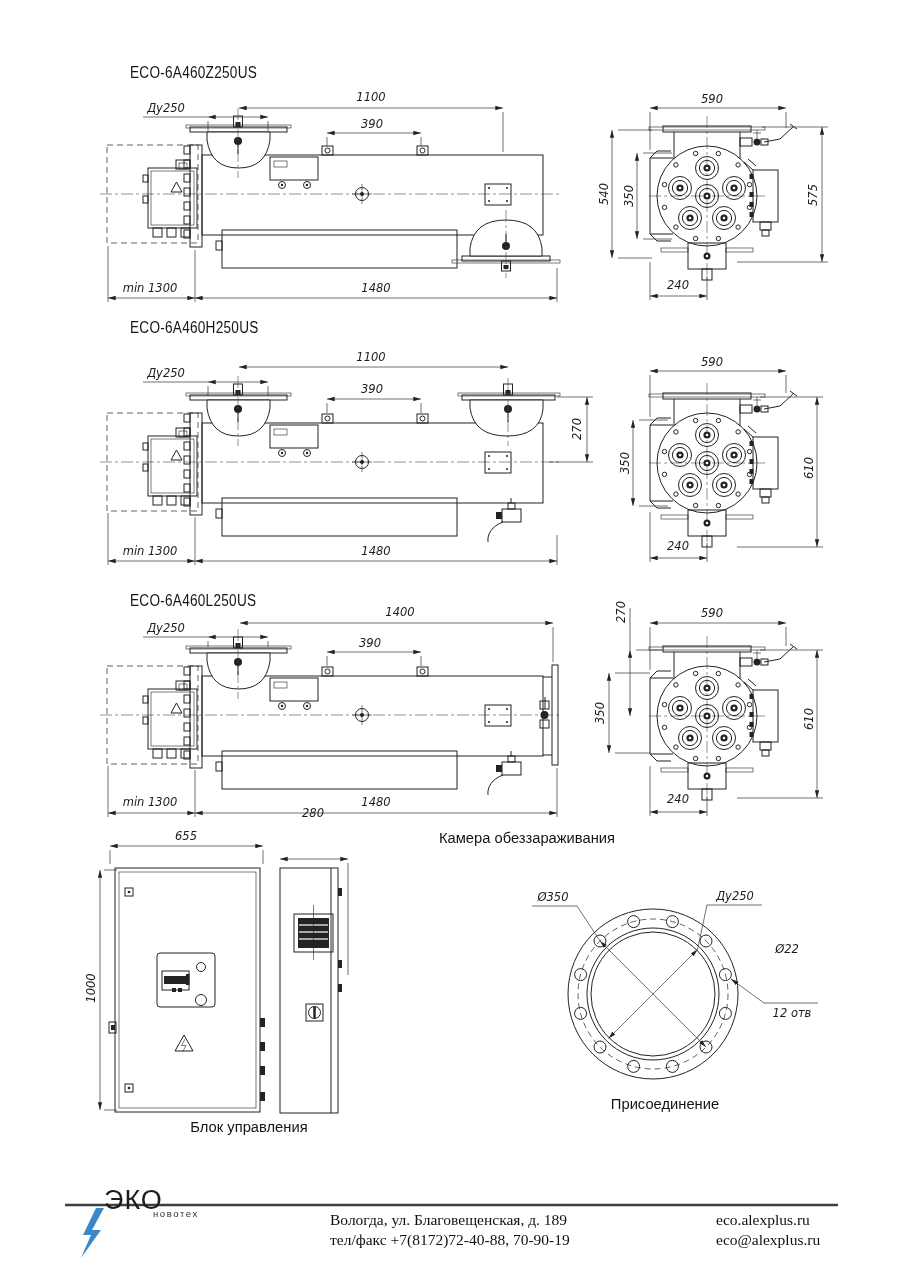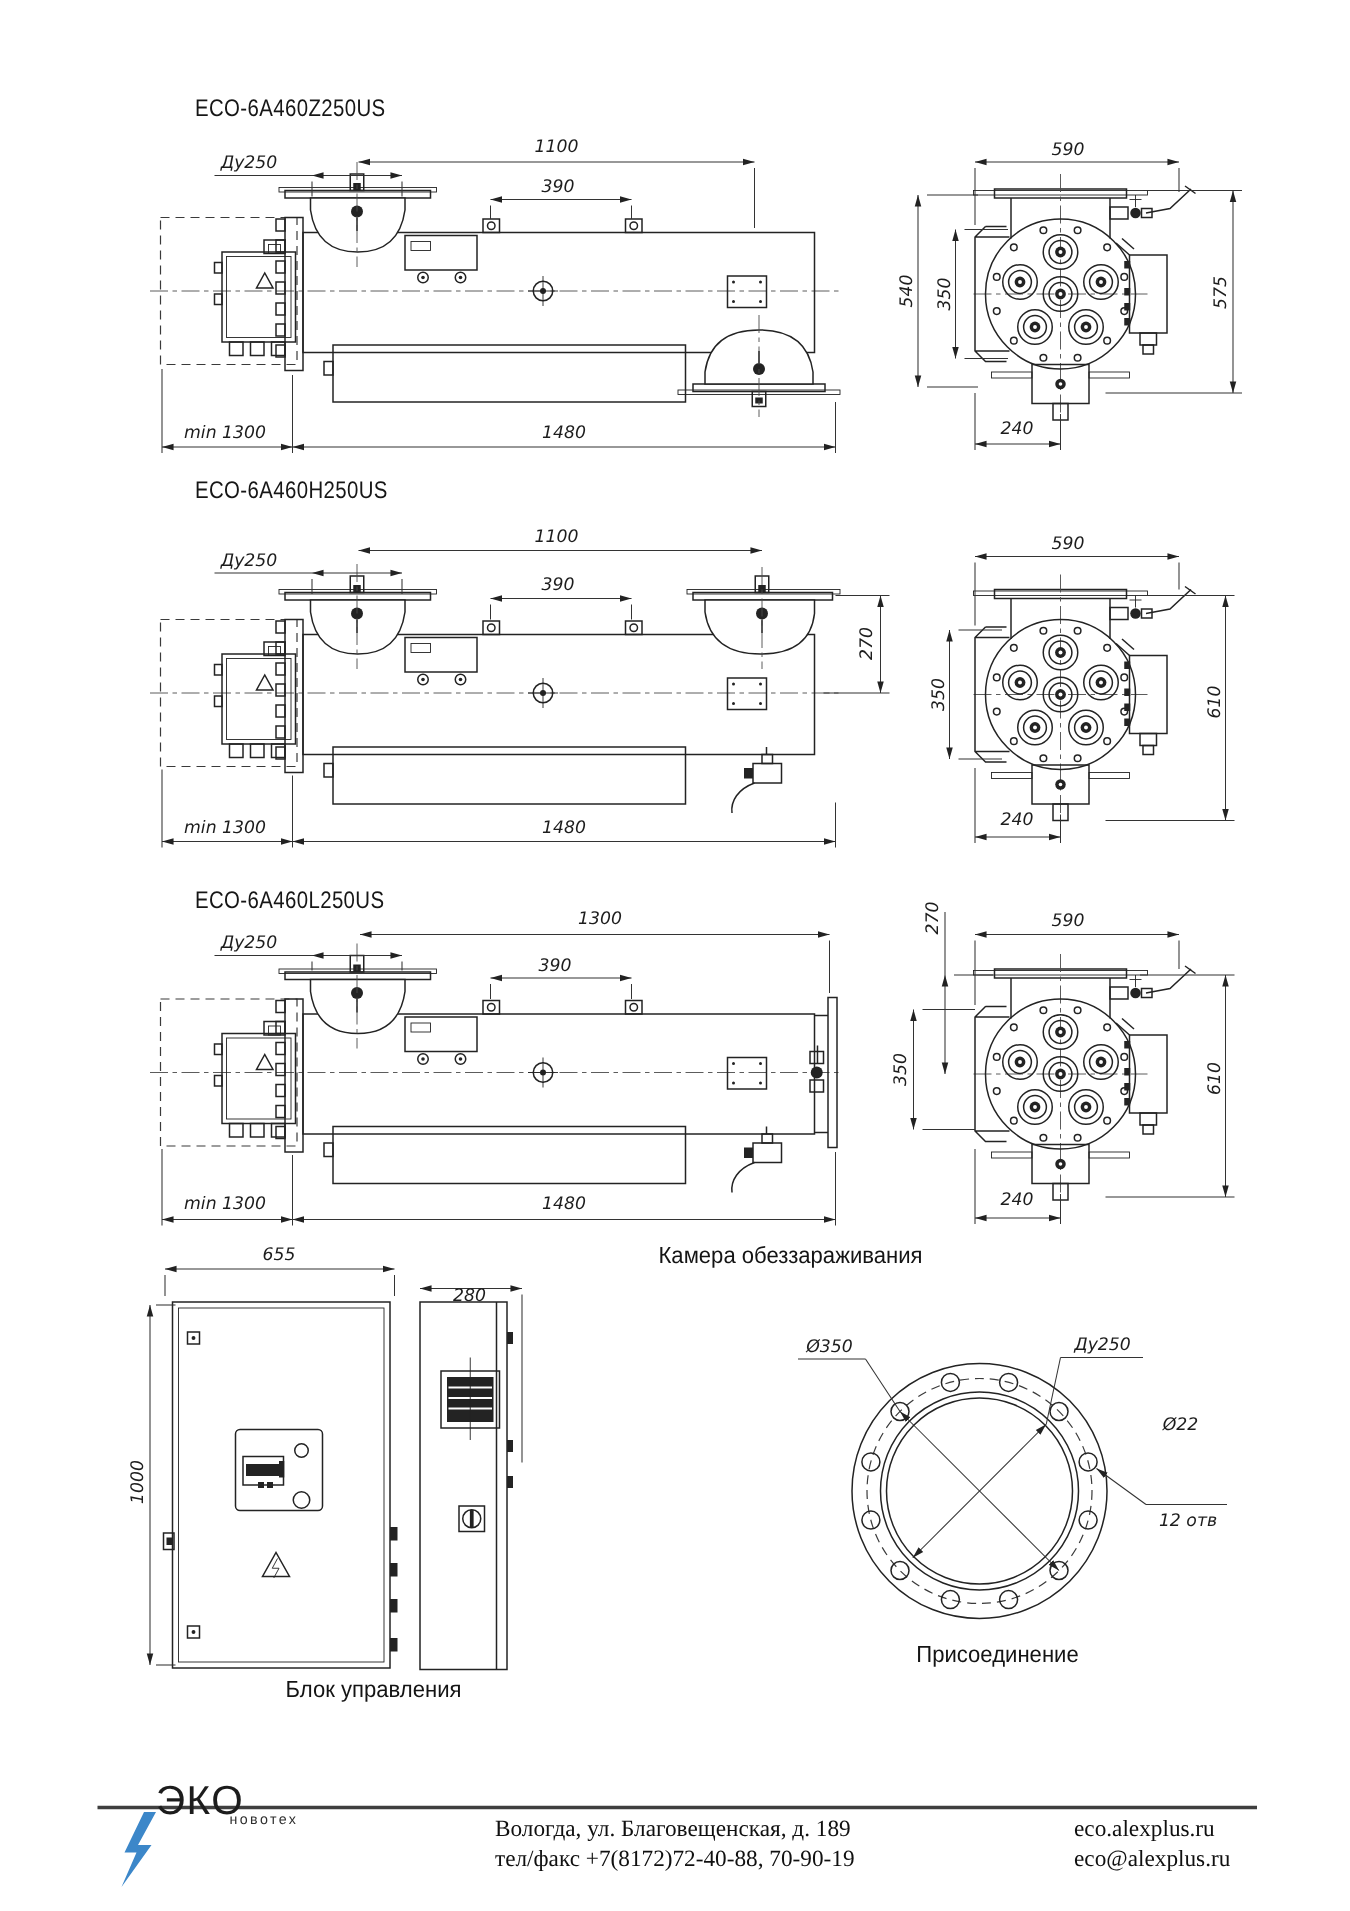--- a/index.html
+++ b/index.html
@@ -388,36 +388,36 @@
   <div class="t tr" style="left:577px;top:429px">270</div>
   <div class="t" style="left:150px;top:551px">min 1300</div>
   <div class="t" style="left:376px;top:551px">1480</div>
   <div class="t" style="left:712px;top:362px">590</div>
   <div class="t tr" style="left:625px;top:463px">350</div>
   <div class="t tr" style="left:809px;top:468px">610</div>
   <div class="t" style="left:678px;top:546px">240</div>
 
   <div class="title" style="left:130px;top:592px">ECO-6A460L250US</div>
   <div class="t" style="left:166px;top:628px">Ду250</div>
-  <div class="t" style="left:400px;top:612px">1300</div>
+  <div class="t" style="left:400px;top:612px">1400</div>
   <div class="t" style="left:370px;top:643px">390</div>
   <div class="t tr" style="left:621px;top:612px">270</div>
   <div class="t" style="left:150px;top:802px">min 1300</div>
   <div class="t" style="left:376px;top:802px">1480</div>
   <div class="t" style="left:712px;top:613px">590</div>
   <div class="t tr" style="left:600px;top:713px">350</div>
   <div class="t tr" style="left:809px;top:719px">610</div>
   <div class="t" style="left:678px;top:799px">240</div>
 
   <div class="cap" style="left:527px;top:838px">Камера обеззараживания</div>
   <div class="cap" style="left:249px;top:1127px">Блок управления</div>
   <div class="cap" style="left:665px;top:1104px">Присоединение</div>
 
   <div class="t" style="left:186px;top:836px">655</div>
-  <div class="t" style="left:313px;top:863px">280</div>
+  <div class="t" style="left:313px;top:813px">280</div>
   <div class="t tr" style="left:91px;top:988px">1000</div>
 
   <div class="t" style="left:553px;top:897px">Ø350</div>
   <div class="t" style="left:735px;top:896px">Ду250</div>
   <div class="t" style="left:787px;top:949px">Ø22</div>
   <div class="t" style="left:792px;top:1013px">12 отв</div>
 
   <div class="logo-small">новотех</div>
   <div class="logo-large">ЭКО</div>
   <div class="addr" style="left:330px;top:1211px">Вологда, ул. Благовещенская, д. 189</div>

